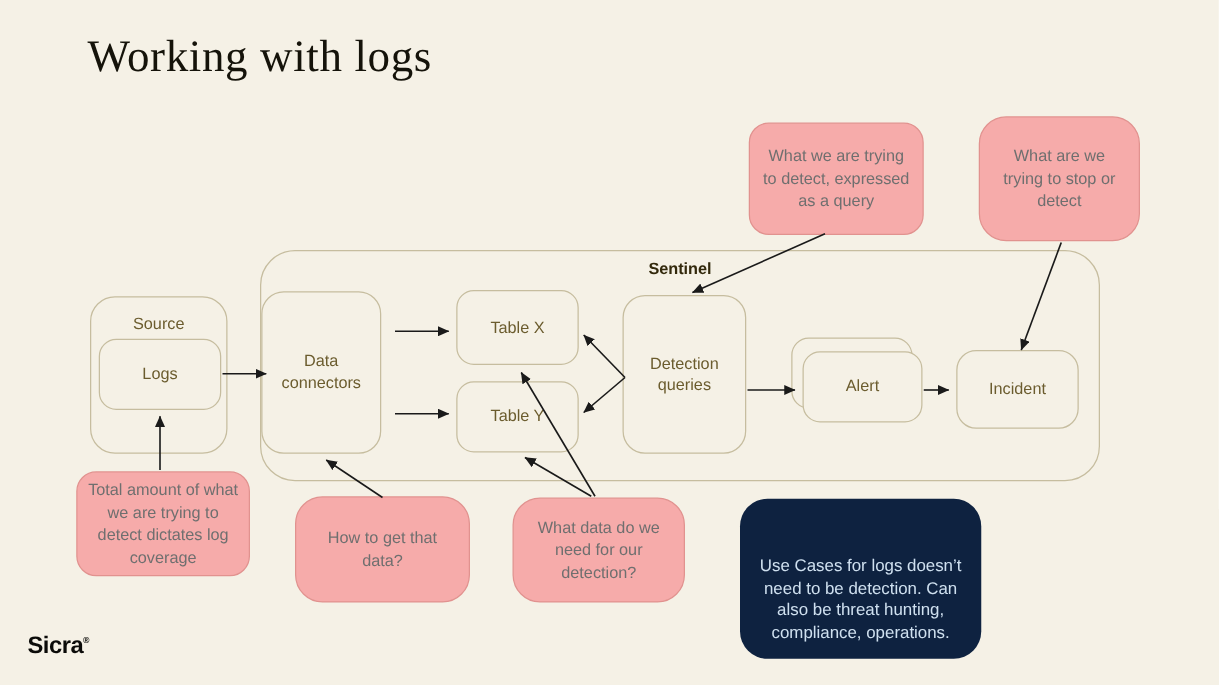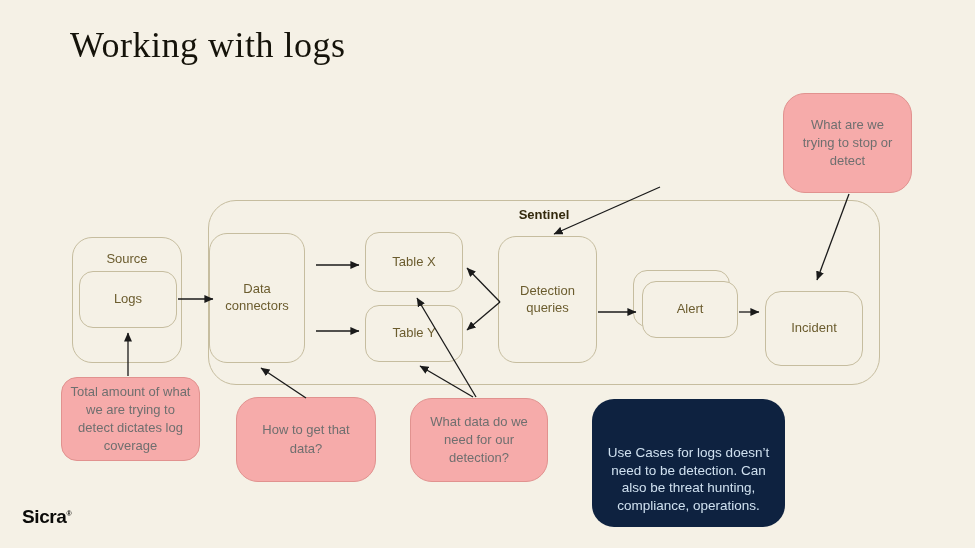--- a/index.html
+++ b/index.html
@@ -109,24 +109,27 @@
 
   <div class="node" style="left:498px;top:236px;width:99px;height:127px;border-radius:18px;padding:0 12px;">
     <span>Detection queries</span>
   </div>
 
   <div class="node" style="left:633px;top:270px;width:97px;height:57px;border-radius:14px;"></div>
   <div class="node" style="left:642px;top:281px;width:96px;height:57px;border-radius:14px;">
     <span>Alert</span>
   </div>
 
-  <div class="node" style="left:765px;top:280px;width:98px;height:75px;border-radius:16px;margin-top:11px;">
+  <div class="node" style="left:765px;top:280px;width:98px;height:63px;border-radius:16px;">
     <span>Incident</span>
   </div>
 
+  <div class="callout" style="left:599px;top:98px;width:140px;height:90px;border-radius:16px;">
+    <span>What we are trying to detect, expressed as a query</span>
+  </div>
 
   <div class="callout" style="left:783px;top:93px;width:129px;height:100px;border-radius:22px;">
     <span>What are we trying to stop or detect</span>
   </div>
 
   <div class="callout" style="left:61px;top:377px;width:139px;height:84px;border-radius:16px;padding:6px 6px;">
     <span>Total amount of what we are trying to detect dictates log coverage</span>
   </div>
 
   <div class="callout" style="left:410px;top:398px;width:138px;height:84px;border-radius:22px;">

